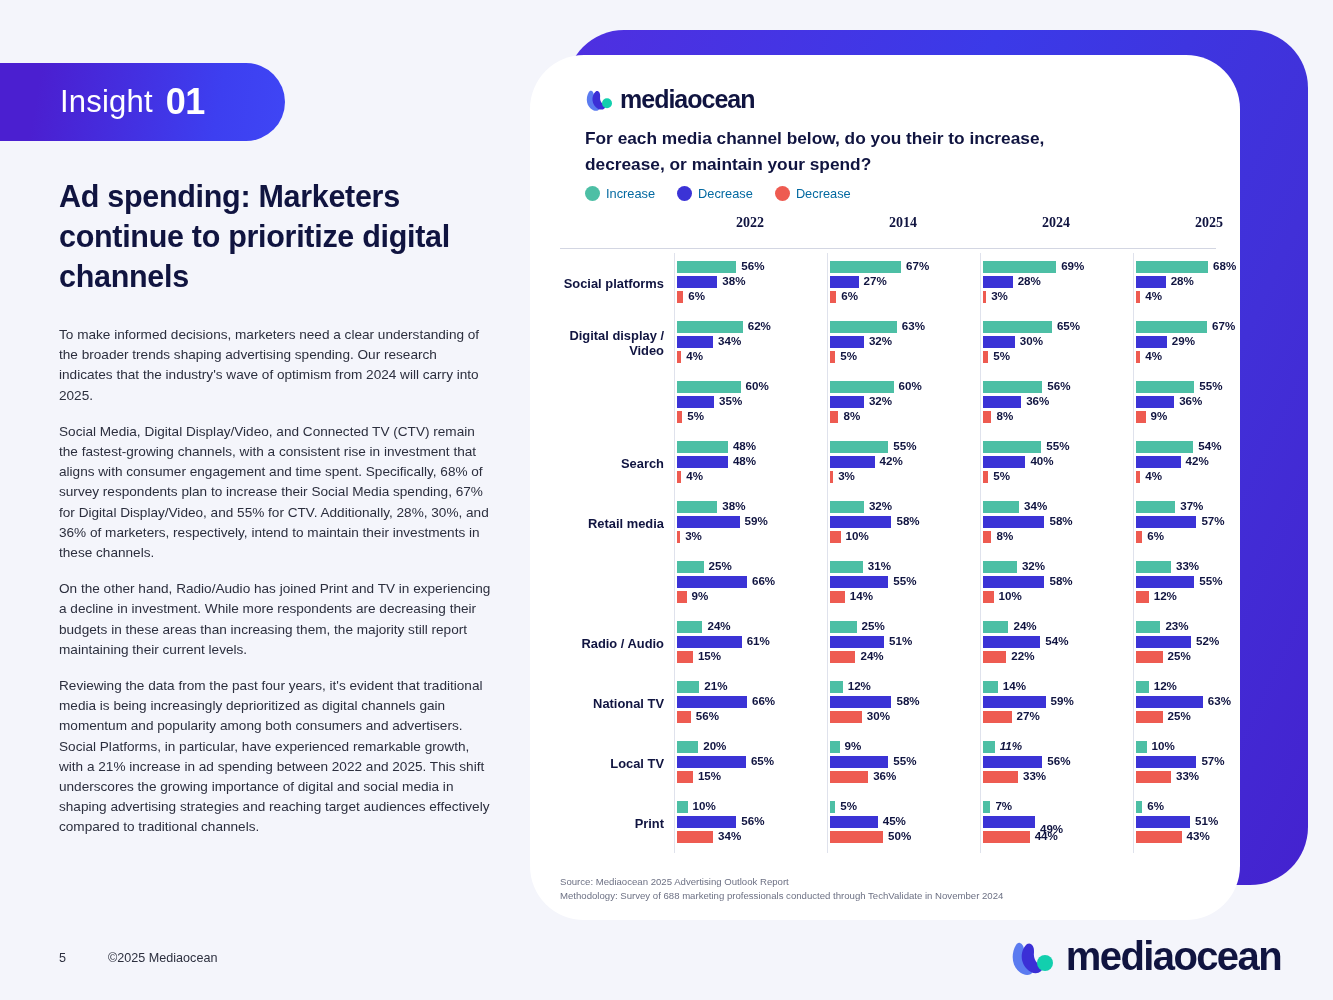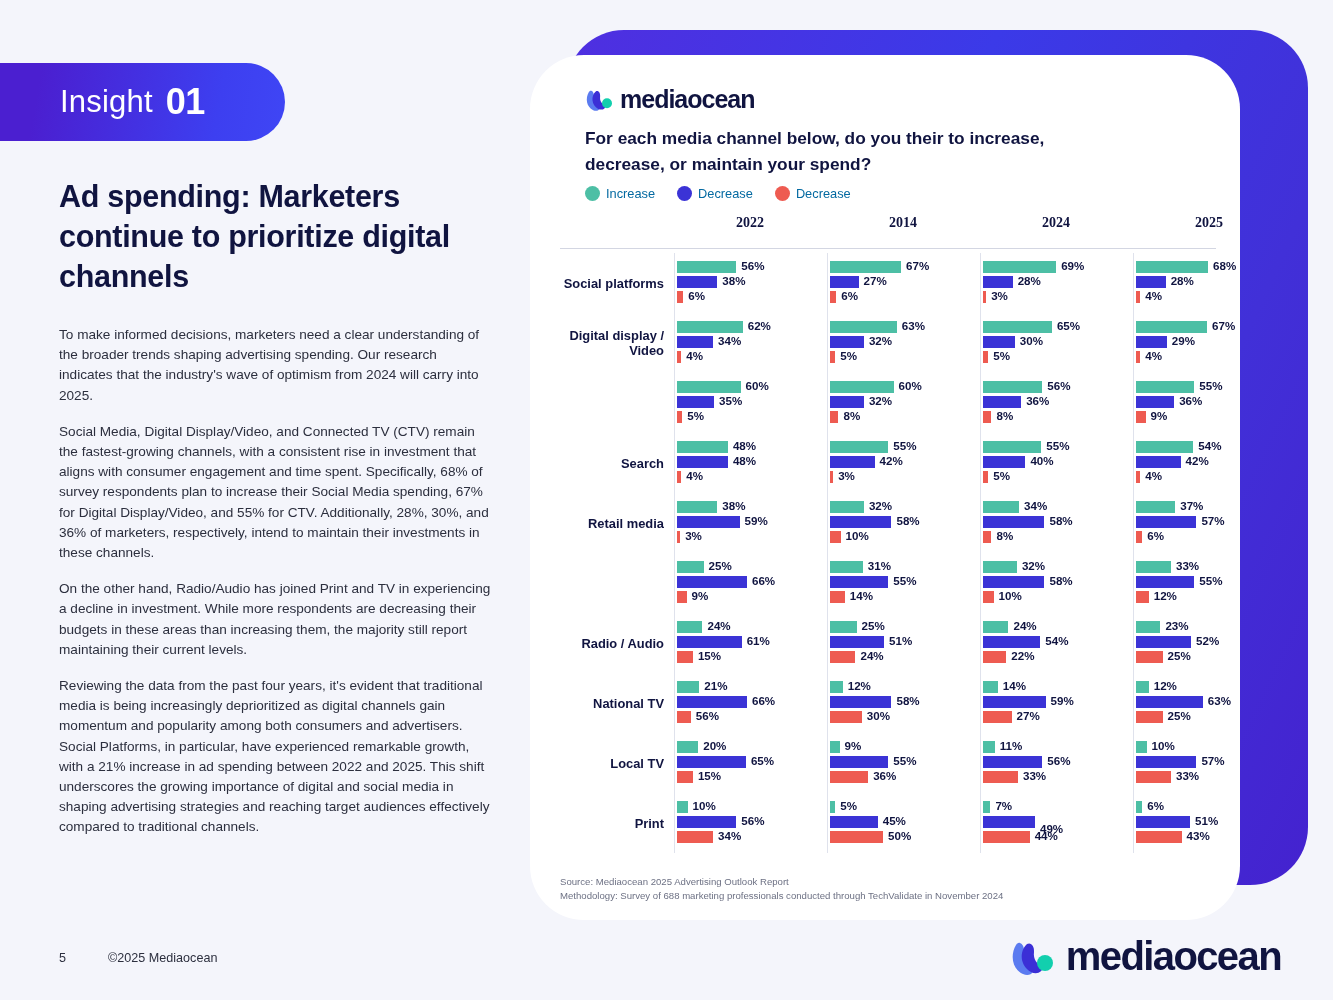--- a/index.html
+++ b/index.html
@@ -773,21 +773,21 @@
                 <div class="bar-line">
                   <div class="bar" title="Local TV 2023 decrease 36%" style="width: 38.16px; background: rgb(238, 91, 81);"></div>
                   <span class="bar-val" style="left: 43.16px;">36%</span>
                 </div>
               </div>
             </div>
             <div class="panel" style="left: 434px; width: 152px;">
               <div class="bars">
                 <div class="bar-line">
                   <div class="bar" title="Local TV 2024 increase 11%" style="width: 11.66px; background: rgb(77, 191, 165);"></div>
-                  <span class="bar-val" style="left: 16.66px;">11%</span>
+                  <span class="bar-val" style="left: 16.66px; font-style: italic;">11%</span>
                 </div>
                 <div class="bar-line">
                   <div class="bar" title="Local TV 2024 maintain 56%" style="width: 59.36px; background: rgb(59, 51, 214);"></div>
                   <span class="bar-val" style="left: 64.36px;">56%</span>
                 </div>
                 <div class="bar-line">
                   <div class="bar" title="Local TV 2024 decrease 33%" style="width: 34.98px; background: rgb(238, 91, 81);"></div>
                   <span class="bar-val" style="left: 39.98px;">33%</span>
                 </div>
               </div>

